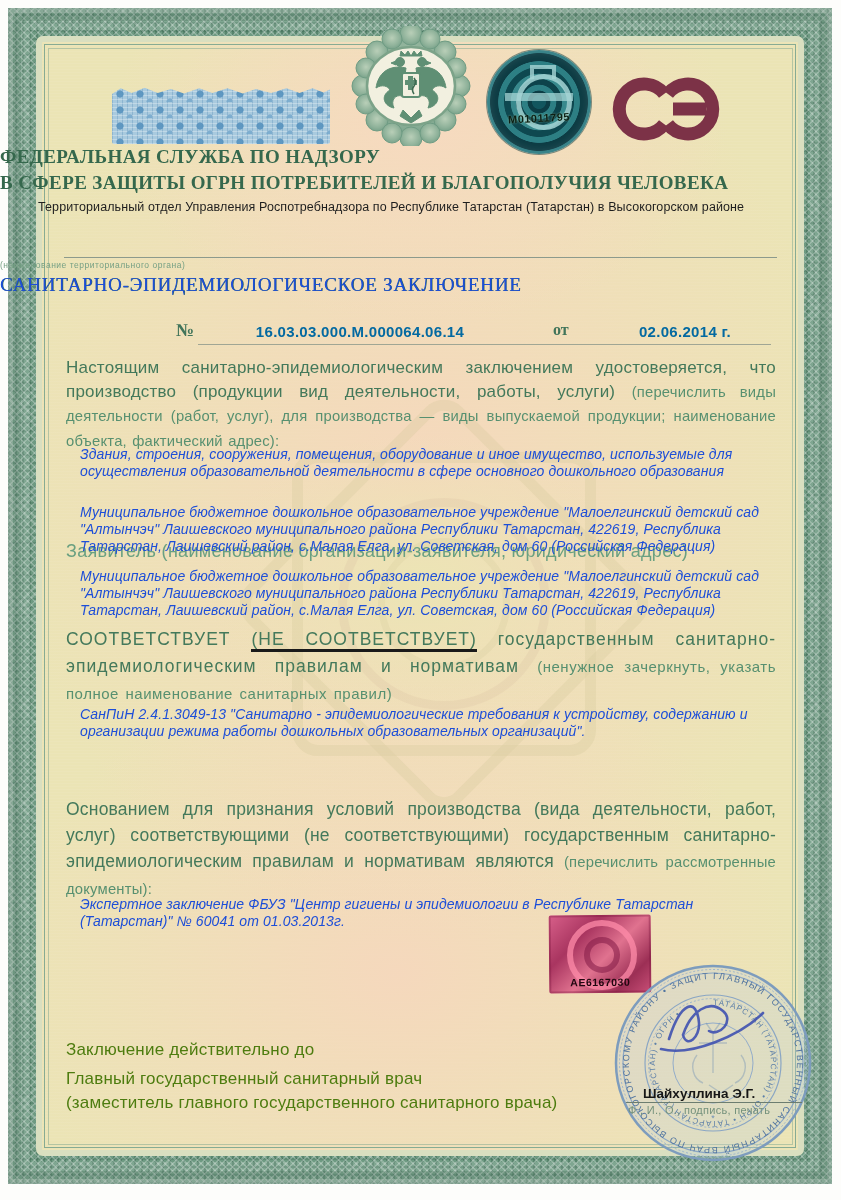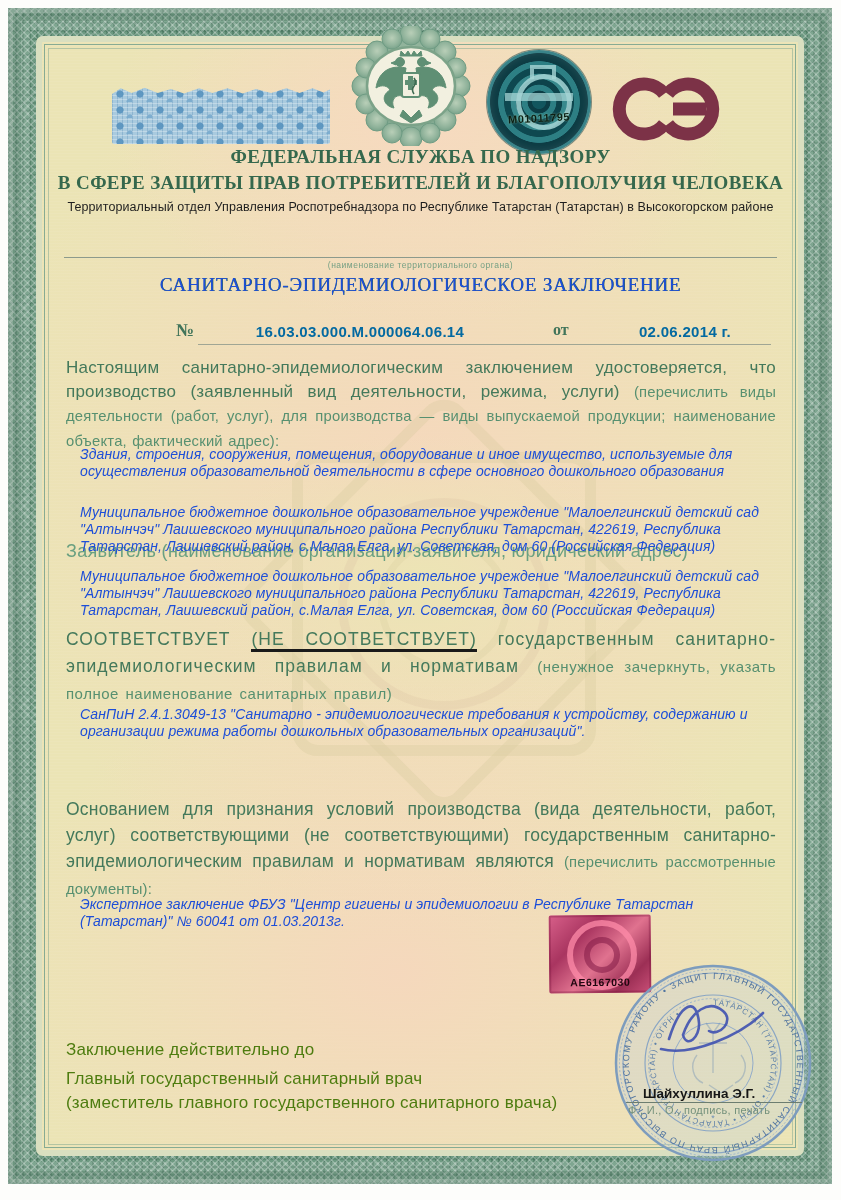--- a/index.html
+++ b/index.html
@@ -45,21 +45,21 @@
   .round-holo{position:absolute;left:487px;top:50px;width:104px;height:104px;border-radius:50%;
     background:radial-gradient(circle at 50% 50%, #12565e 0 9%, #0c3d45 10% 15%, #2d7f84 16% 23%, #0d434b 24% 31%, #38898d 32% 38%, #0e4850 39% 47%, #2d7f84 48% 55%, #0b3a42 56% 66%, #2a7a80 67% 75%, #093138 76% 85%, #1d646c 86% 100%);
     box-shadow:0 0 0 1px rgba(10,50,55,.5), inset 0 0 14px rgba(255,255,255,.18);}
   .round-holo .glyph{position:absolute;left:29px;top:24px;width:46px;height:46px;border:5px solid rgba(166,214,214,.85);border-radius:50%;}
   .round-holo .glyph::before{content:"";position:absolute;left:-16px;top:14px;width:68px;height:8px;background:rgba(166,214,214,.75);}
   .round-holo .glyph::after{content:"";position:absolute;left:9px;top:-14px;width:18px;height:10px;border:4px solid rgba(166,214,214,.8);border-bottom:none;}
   .round-holo .num{position:absolute;left:0;right:0;top:62px;text-align:center;font-size:11px;font-weight:bold;
     color:#0d1f14;letter-spacing:.5px;transform:rotate(-3deg);text-shadow:0 0 2px rgba(190,240,200,.6);}
   .se-logo{position:absolute;left:610px;top:70px;width:112px;height:78px;}
   
-  .ctr{left:0;right:0;text-align:center;}
+  .ctr{left:0;right:0;}
   .abs{position:absolute;}
   .hdr{font-family:"Liberation Serif",serif;font-weight:bold;color:#35684d;font-size:19px;letter-spacing:.4px;}
   .terr{font-size:12.5px;color:#1e1e1e;letter-spacing:.1px;}
   .rule{position:absolute;height:1px;background:#8c9a8c;}
   .small-cap{font-size:8.5px;color:#76a084;letter-spacing:.5px;}
   .doc-title{font-family:"Liberation Serif",serif;font-weight:normal;color:#1d4ed8;font-size:19px;letter-spacing:.8px;
     text-shadow:.4px 0 0 #2d664a;}
   .numrow-label{font-family:"Liberation Serif",serif;color:#41745a;font-size:18px;font-weight:bold;}
   .numrow-val{font-size:15px;color:#0369a1;font-weight:bold;letter-spacing:.3px;}
   .green-para{color:#44795b;font-size:17px;line-height:23.5px;text-align:justify;letter-spacing:.2px;word-spacing:3px;}
@@ -156,36 +156,36 @@
     <svg viewBox="0 0 112 78" width="112" height="78">
       <g fill="none" stroke="#7c3247" stroke-width="13" stroke-linecap="butt">
         <path d="M54.2 23.9 A25 25 0 1 0 54.2 54.1"></path>
         <path d="M57.8 23.9 A25 25 0 1 1 57.8 54.1"></path>
         <path d="M63 39 H96"></path>
       </g>
     </svg>
   </div>
 
   <div class="abs ctr hdr" style="top:146px;">ФЕДЕРАЛЬНАЯ СЛУЖБА ПО НАДЗОРУ</div>
-  <div class="abs ctr hdr" style="top:172px;">В СФЕРЕ ЗАЩИТЫ ПРАВ ПОТРЕБИТЕЛЕЙ И БЛАГОПОЛУЧИЯ  ЧЕЛОВЕКА</div>
+  <div class="abs ctr hdr" style="top:172px;">В СФЕРЕ ЗАЩИТЫ ОГРН ПОТРЕБИТЕЛЕЙ И БЛАГОПОЛУЧИЯ  ЧЕЛОВЕКА</div>
   <div class="abs ctr terr" style="top:200px;padding:0 38px;">Территориальный отдел Управления Роспотребнадзора по Республике Татарстан (Татарстан) в Высокогорском районе</div>
 
   <div class="rule" style="left:64px;right:64px;top:257px;"></div>
   <div class="abs ctr small-cap" style="top:260px;">(наименование территориального органа)</div>
 
   <div class="abs ctr doc-title" style="top:274px;">САНИТАРНО-ЭПИДЕМИОЛОГИЧЕСКОЕ ЗАКЛЮЧЕНИЕ</div>
 
   <div class="abs numrow-label" style="left:176px;top:320px;">№</div>
   <div class="abs numrow-val" style="left:230px;top:323px;width:260px;text-align:center;">16.03.03.000.М.000064.06.14</div>
   <div class="abs numrow-label" style="left:553px;top:321px;font-size:16px;">от</div>
   <div class="abs numrow-val" style="left:590px;top:323px;width:190px;text-align:center;">02.06.2014 г.</div>
   <div class="rule" style="left:198px;right:70px;top:344px;background:#a0a694;"></div>
 
   <p class="abs green-para" style="left:66px;top:356px;width:710px;margin:0;">
-    <span>Настоящим санитарно-эпидемиологическим заключением удостоверяется, что производство (заявленный вид деятельности, режима, услуги) </span><span class="hint">(перечислить виды деятельности (работ, услуг), для производства — виды выпускаемой продукции; наименование объекта, фактический адрес):</span>
+    <span>Настоящим санитарно-эпидемиологическим заключением удостоверяется, что производство (продукции вид деятельности, работы, услуги) </span><span class="hint">(перечислить виды деятельности (работ, услуг), для производства — виды выпускаемой продукции; наименование объекта, фактический адрес):</span>
   </p>
 
   <div class="abs black-text" style="left:80px;top:446px;width:662px;">Здания, строения, сооружения, помещения, оборудование и иное имущество, используемые для осуществления образовательной деятельности в сфере основного дошкольного образования</div>
 
   <div class="abs applicant-label" style="left:66px;top:541px;z-index:1;">Заявитель (наименование организации-заявителя, юридический адрес)</div>
   <div class="abs black-text" style="left:80px;top:504px;width:690px;z-index:2;">Муниципальное бюджетное дошкольное образовательное учреждение "Малоелгинский детский сад "Алтынчэч" Лаишевского муниципального района Республики Татарстан, 422619, Республика Татарстан, Лаишевский район, с.Малая Елга, ул. Советская, дом 60 (Российская Федерация)</div>
   <div class="abs black-text" style="left:80px;top:568px;width:690px;z-index:2;">Муниципальное бюджетное дошкольное образовательное учреждение "Малоелгинский детский сад "Алтынчэч" Лаишевского муниципального района Республики Татарстан, 422619, Республика Татарстан, Лаишевский район, с.Малая Елга, ул. Советская, дом 60 (Российская Федерация)</div>
 
   <p class="abs conf" style="left:66px;top:626px;width:710px;margin:0;">
     <span>СООТВЕТСТВУЕТ </span><span class="strike">(НЕ СООТВЕТСТВУЕТ)</span><span> государственным санитарно-эпидемиологическим правилам и нормативам </span><span class="hint">(ненужное зачеркнуть, указать полное наименование санитарных правил)</span>

